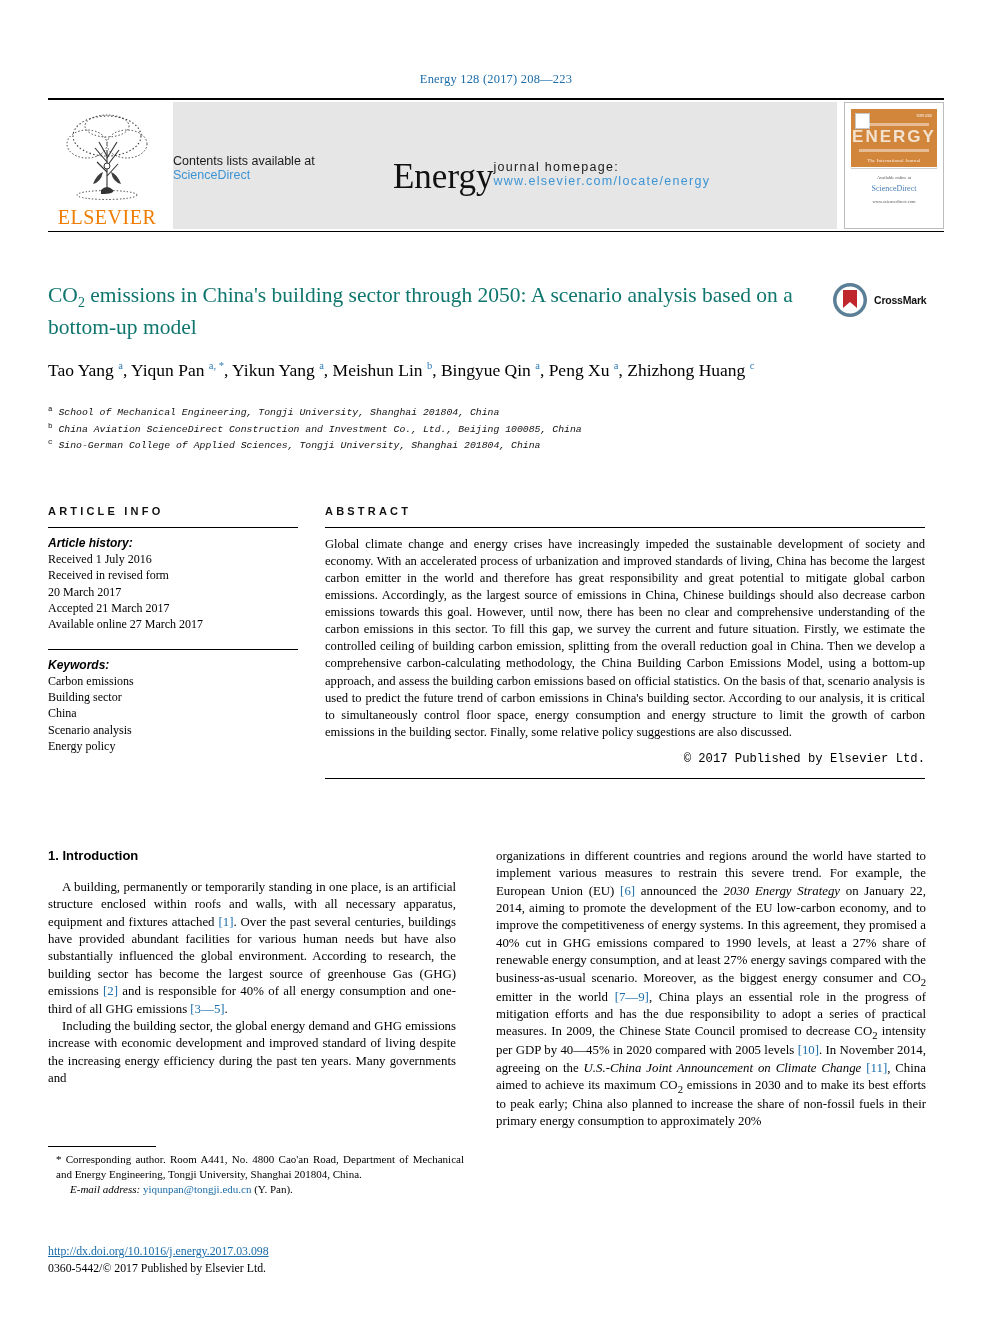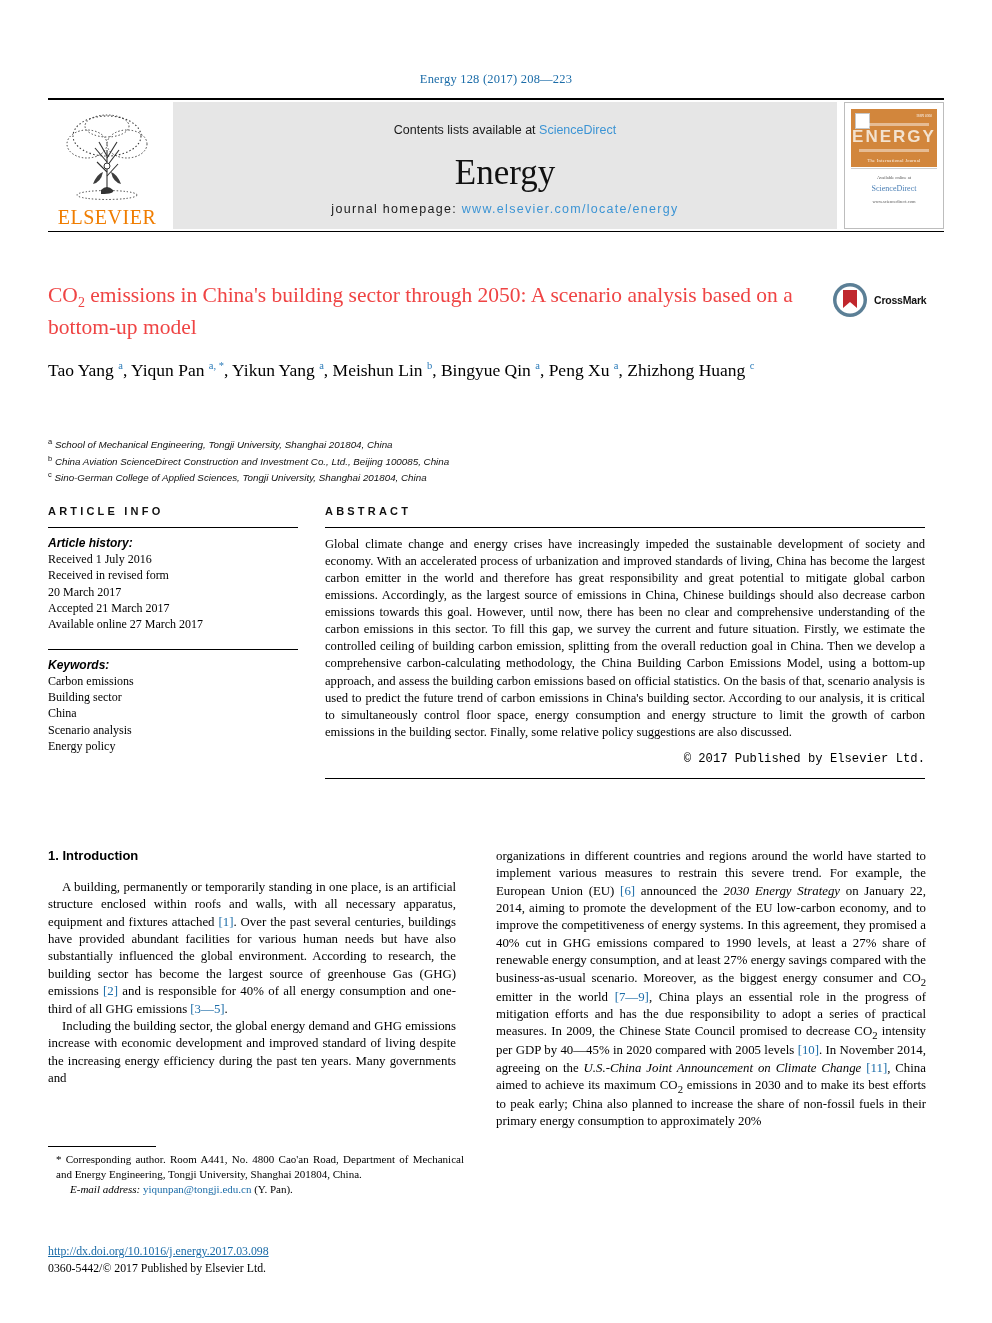--- a/index.html
+++ b/index.html
@@ -70,24 +70,24 @@
     line-height: 1;
     margin-top: 1px;
   }
   .journal-band {
     flex: 1 1 auto;
     background: #e6e6e6;
     margin-left: 7px;
     margin-right: 7px;
     position: relative;
     display: flex;
-    flex-direction: column;
+    flex-direction: row;
     align-items: center;
     justify-content: flex-start;
-    padding-top: 21px;
+    padding-top: 4px;
   }
   .contents-line {
     font-family: "Liberation Sans", sans-serif;
     font-size: 12.5px;
     color: #1a1a1a;
   }
   .contents-line .sd {
     color: #3c94d4;
   }
   .journal-name {
@@ -192,21 +192,21 @@
     top: 281px;
     left: 48px;
     width: 800px;
   }
   .article-title {
     font-family: "Liberation Serif", serif;
     font-size: 21.5px;
     line-height: 1.31;
     font-weight: normal;
     margin: 0;
-    color: #ef4444;
+    color: #0f766e;
   }
   .article-title sub { font-size: 14px; }
 
   .crossmark {
     position: absolute;
     top: 277px;
     left: 832px;
     width: 104px;
     height: 46px;
     display: flex;
@@ -230,24 +230,24 @@
     font-size: 17.5px;
     line-height: 1.45;
   }
   .authors sup {
     color: #2b7bb9;
     font-size: 10.5px;
     vertical-align: super;
   }
   .affils {
     position: absolute;
-    top: 436px;
+    top: 404px;
     left: 48px;
     width: 800px;
-    font-family: Liberation Sans, sans-serif;
+    font-family: Liberation Mono, monospace;
     font-style: italic;
     font-size: 9.8px;
     line-height: 1.58;
     color: #111;
   }
   .affils sup { font-style: normal; font-size: 7.5px; }
 
   
   .colhead {
     font-family: "Liberation Sans", sans-serif;

